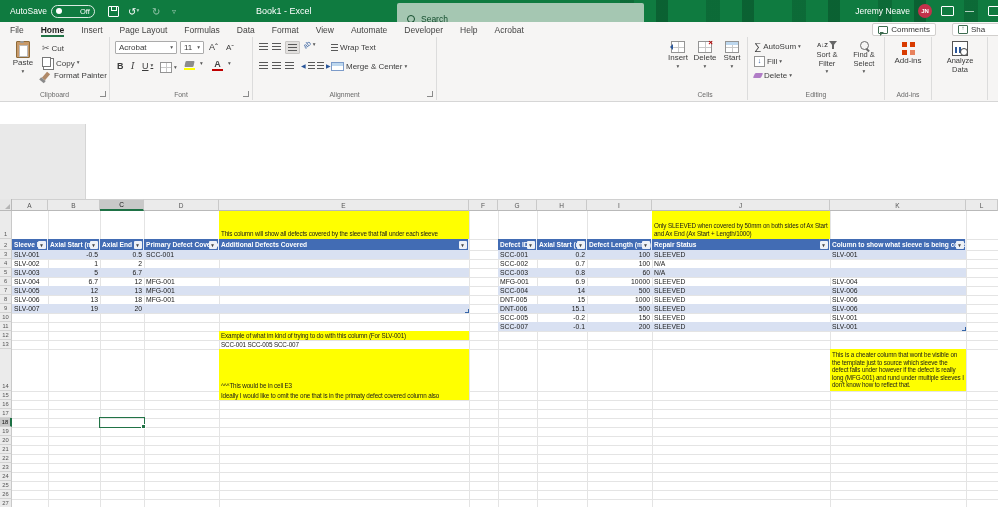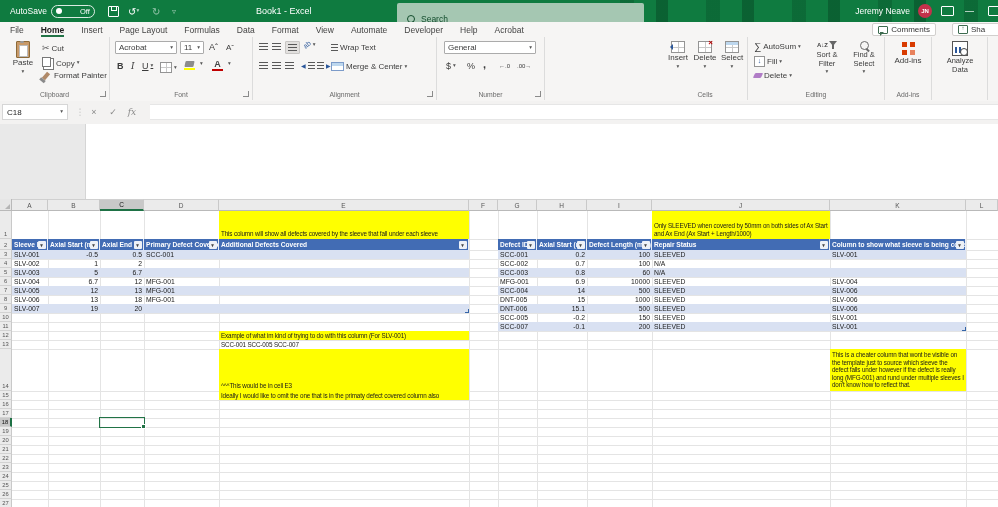--- a/index.html
+++ b/index.html
@@ -275,60 +275,36 @@
         </div>
       <div class="rbtn" style="left:78px;top:25px">
           <span class="i-merge"></span>
           <span>Merge &amp; Center</span>
           <span class="chev">▾</span>
         </div>
       <div class="grp-label">Alignment</div>
       <div class="launch"></div>
     </div>
 
-    <div class="grp" style="left:437px;width:108px">
-      <div class="ddl" style="position:absolute;left:7px;top:4px;width:92px;height:13px">
-          <span>General</span>
-          <span class="chev">▾</span>
-        </div>
-      <div class="rbtn" style="left:9px;top:24px;font-size:9px">
-          <span>$</span>
-          <span class="chev">▾</span>
-        </div>
-      <div class="rbtn" style="left:30px;top:24px;font-size:9px">
-          <span>%</span>
-        </div>
-      <div class="rbtn" style="left:46px;top:21px;font-size:11px;font-weight:bold">
-          <span>,</span>
-        </div>
-      <div class="rbtn" style="left:62px;top:26px;font-size:6px">
-          <span>←.0</span>
-        </div>
-      <div class="rbtn" style="left:80px;top:26px;font-size:6px">
-          <span>.00→</span>
-        </div>
-      <div class="grp-label">Number</div>
-      <div class="launch"></div>
-    </div>
 
 
     <div class="grp" style="left:663px;width:85px">
       <div class="bigbtn" style="left:3px;width:24px">
         <span class="mini-grid v-insert"></span>
         <span>Insert</span>
         <span class="chev">▾</span>
       </div>
       <div class="bigbtn" style="left:30px;width:24px">
         <span class="mini-grid v-delete"></span>
         <span>Delete</span>
         <span class="chev">▾</span>
       </div>
       <div class="bigbtn" style="left:57px;width:24px">
         <span class="mini-grid v-format"></span>
-        <span>Select</span>
+        <span>Start</span>
         <span class="chev">▾</span>
       </div>
       <div class="grp-label">Cells</div>
     </div>
 
     <div class="grp" style="left:748px;width:137px">
       <div class="rbtn" style="left:6px;top:4px">
           <span style="font-size:10px">∑</span>
           <span>AutoSum</span>
           <span class="chev">▾</span>
@@ -368,31 +344,20 @@
 
     <div class="grp" style="left:885px;width:47px">
       <div class="bigbtn" style="left:8px;width:30px">
         <span class="i-addins"></span>
         <span>Add-ins</span>
       </div>
       <div class="grp-label">Add-ins</div>
     </div>
   </div>
 
-  <div id="fbar">
-    <div id="namebox">
-      <span>C18</span>
-      <span class="chev">▾</span>
-    </div>
-    <div class="fbtn" style="left:72px;color:#bbb">⋮</div>
-    <div class="fbtn" style="left:86px">×</div>
-    <div class="fbtn" style="left:105px">✓</div>
-    <div class="fbtn fx-italic" style="left:124px">fx</div>
-    <div id="fxfield"></div>
-  </div>
   <div id="fexpand">
     <div id="fexpand-gray"></div>
   </div>
 
   <div id="sheet">
       <div class="sc gutterbg" style="left: 0px; top: 210.5px; width: 12px; height: 296.5px;"></div>
       <div class="sc stripbg" style="left: 12px; top: 199px; width: 986px; height: 11.5px;"></div>
       <div class="sc cornerbox" style="left: 0px; top: 199px; width: 12px; height: 11.5px;"></div>
       <div class="sc vline" style="left: 48px; top: 210.5px; width: 1px; height: 296.5px;"></div>
       <div class="sc vline" style="left: 100px; top: 210.5px; width: 1px; height: 296.5px;"></div>

